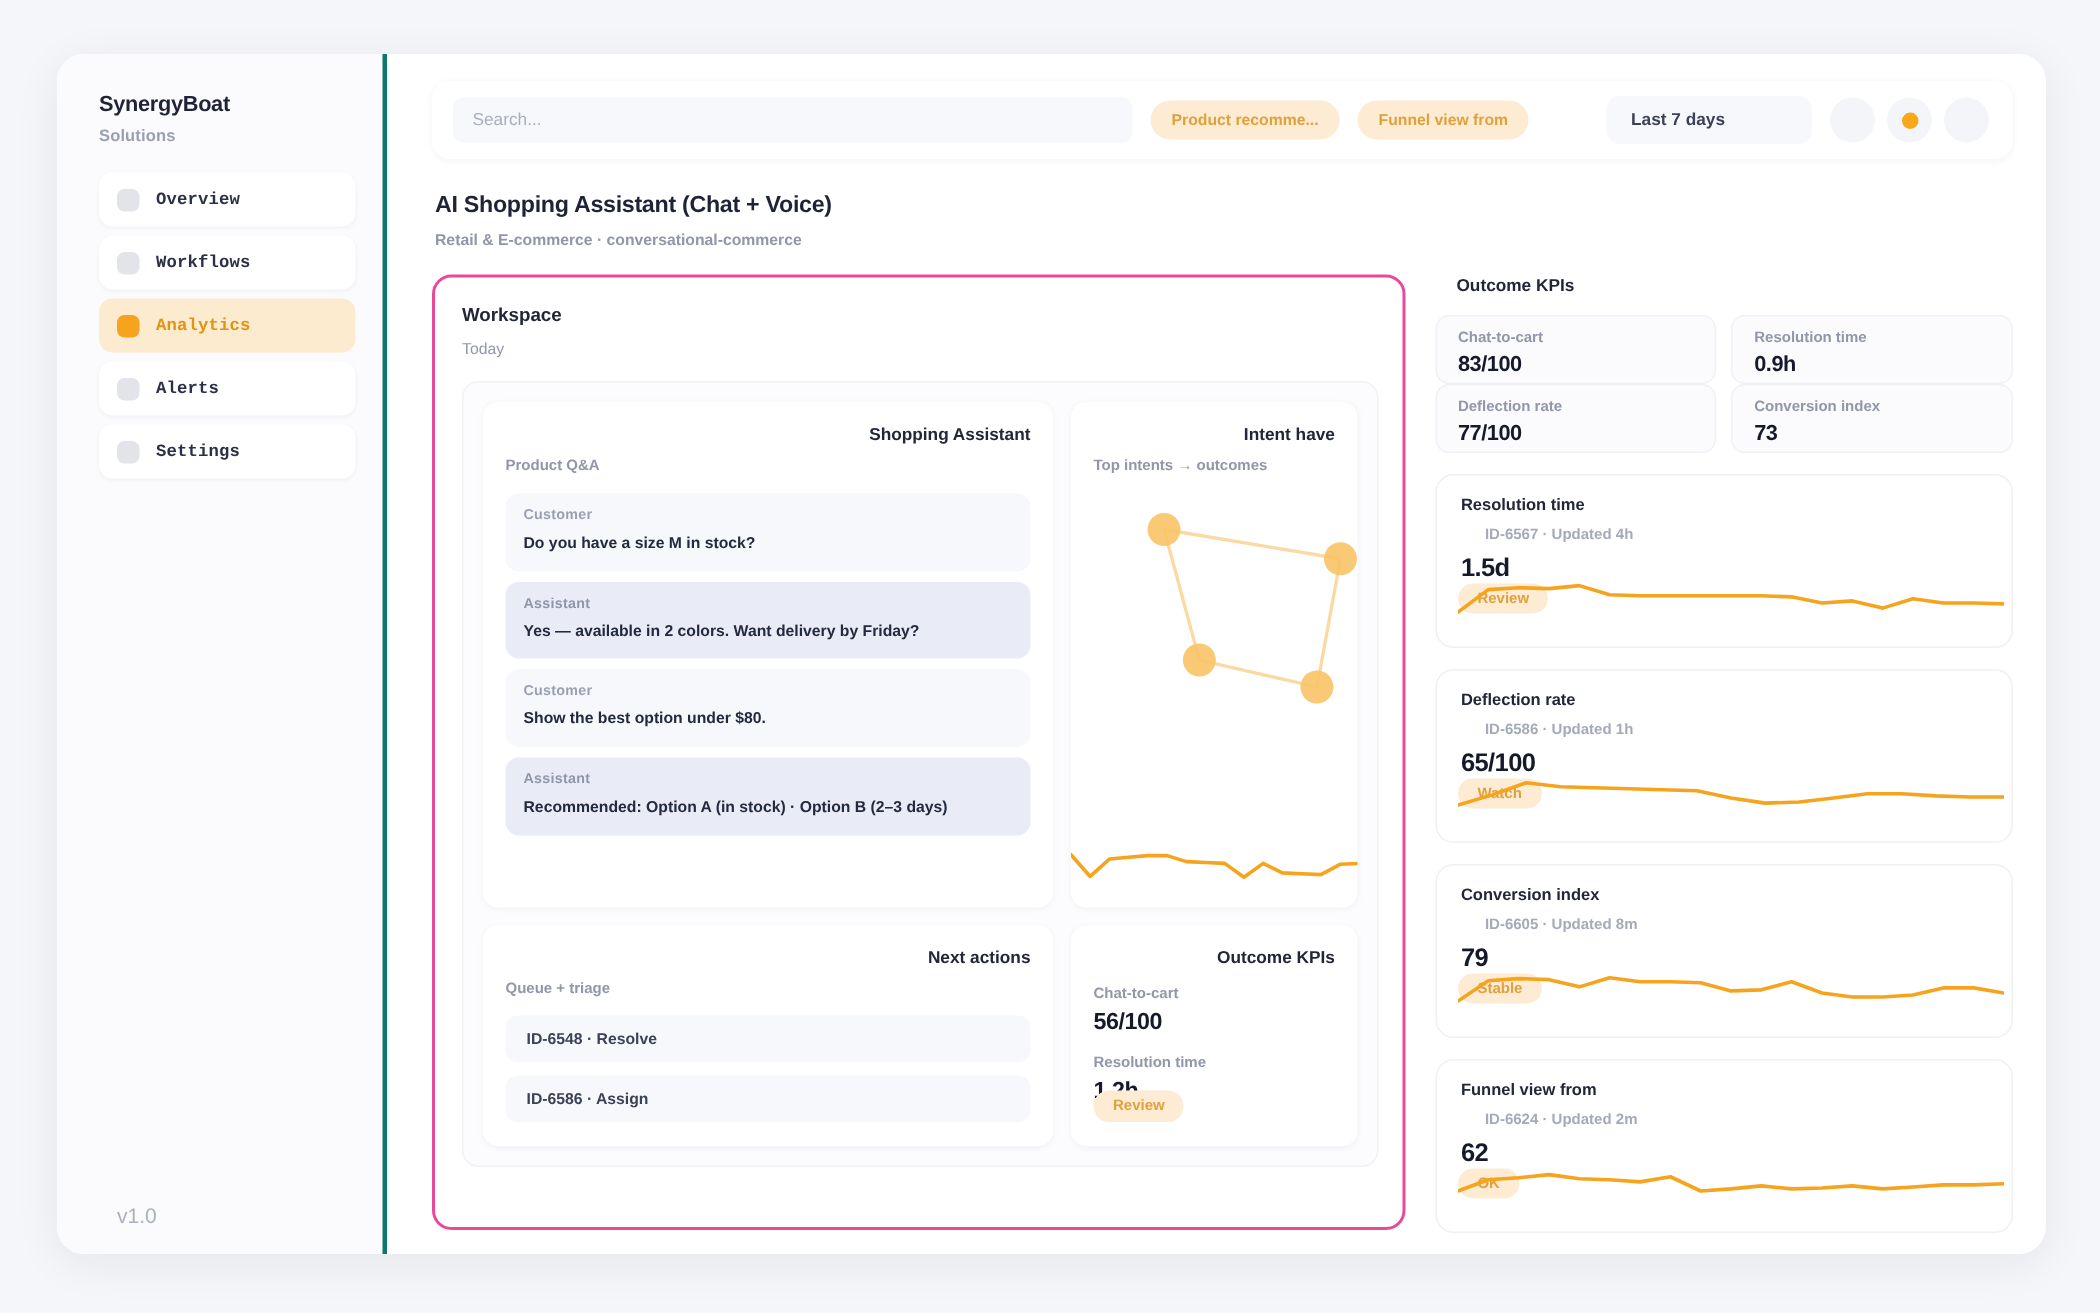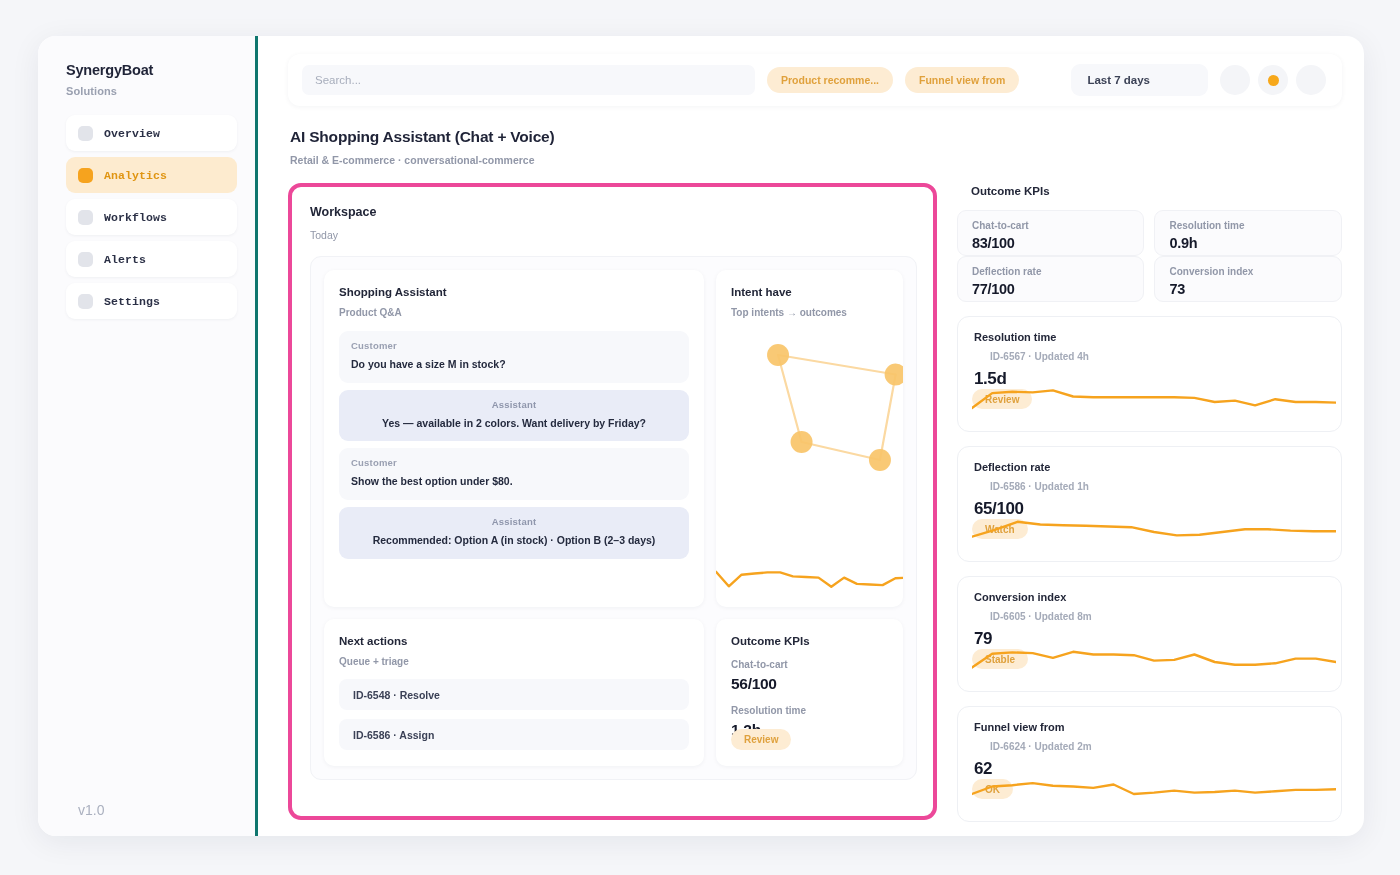--- a/index.html
+++ b/index.html
@@ -130,21 +130,21 @@
 
   .content {
     display: flex; gap: 20px;
     margin-top: 17px;
   }
 
   
   .workspace {
     width: 660px; height: 637px;
     background: #ffffff;
-    border: 4px solid #ec4899;
+    border: 2px solid #ec4899;
     border-radius: 13px;
     padding: 18px 16px 16px 18px;
   }
   .ws-title { font-size: 12.5px; font-weight: bold; color: #222638; }
   .ws-sub { font-size: 10.5px; color: #9197a8; margin-top: 10px; }
   .ws-grid {
     margin-top: 15px;
     background: #fcfcfe;
     border: 1px solid #f1f2f6;
     border-radius: 11px;
@@ -155,31 +155,31 @@
     gap: 12px;
   }
   .panel {
     background: #ffffff;
     border-radius: 10px;
     box-shadow: 0 1px 4px rgba(25,30,60,0.05);
     padding: 16px 15px;
     position: relative;
     overflow: hidden;
   }
-  .p-title { font-size: 11.5px; font-weight: bold; color: #222638; }
+  .p-title { font-size: 11.5px; font-weight: bold; color: #222638; text-align: right; }
   .p-sub { font-size: 10px; color: #9197a8; margin-top: 9px; font-weight: bold; }
 
   .msgs { margin-top: 13px; }
   .msg {
     border-radius: 9px;
     padding: 9px 12px 11px;
     margin-bottom: 7px;
   }
   .msg.customer { background: #f7f8fb; }
-  .msg.assistant { background: #e9ecf7; text-align: center; }
+  .msg.assistant { background: #e9ecf7; }
   .msg-role {
     font-size: 9.5px; font-weight: bold; color: #9aa0b2;
     letter-spacing: 0.2px;
   }
   .msg.assistant .msg-role { color: #8f96ac; }
   .msg-text {
     font-size: 10.5px; font-weight: bold; color: #242a3e;
     margin-top: 7px; line-height: 1.3;
   }
 
@@ -251,27 +251,27 @@
 <div class="app-shell">
 
   <aside class="sidebar">
     <div class="brand-name">SynergyBoat</div>
     <div class="brand-sub">Solutions</div>
     <nav class="nav" id="nav">
         <div class="nav-item">
           <span class="nav-dot"></span>
           <span class="nav-label">Overview</span>
         </div>
+        <div class="nav-item">
+          <span class="nav-dot"></span>
+          <span class="nav-label">Workflows</span>
+        </div>
         <div class="nav-item active">
           <span class="nav-dot"></span>
           <span class="nav-label">Analytics</span>
-        </div>
-        <div class="nav-item">
-          <span class="nav-dot"></span>
-          <span class="nav-label">Workflows</span>
         </div>
         <div class="nav-item">
           <span class="nav-dot"></span>
           <span class="nav-label">Alerts</span>
         </div>
         <div class="nav-item">
           <span class="nav-dot"></span>
           <span class="nav-label">Settings</span>
         </div>
       </nav>

